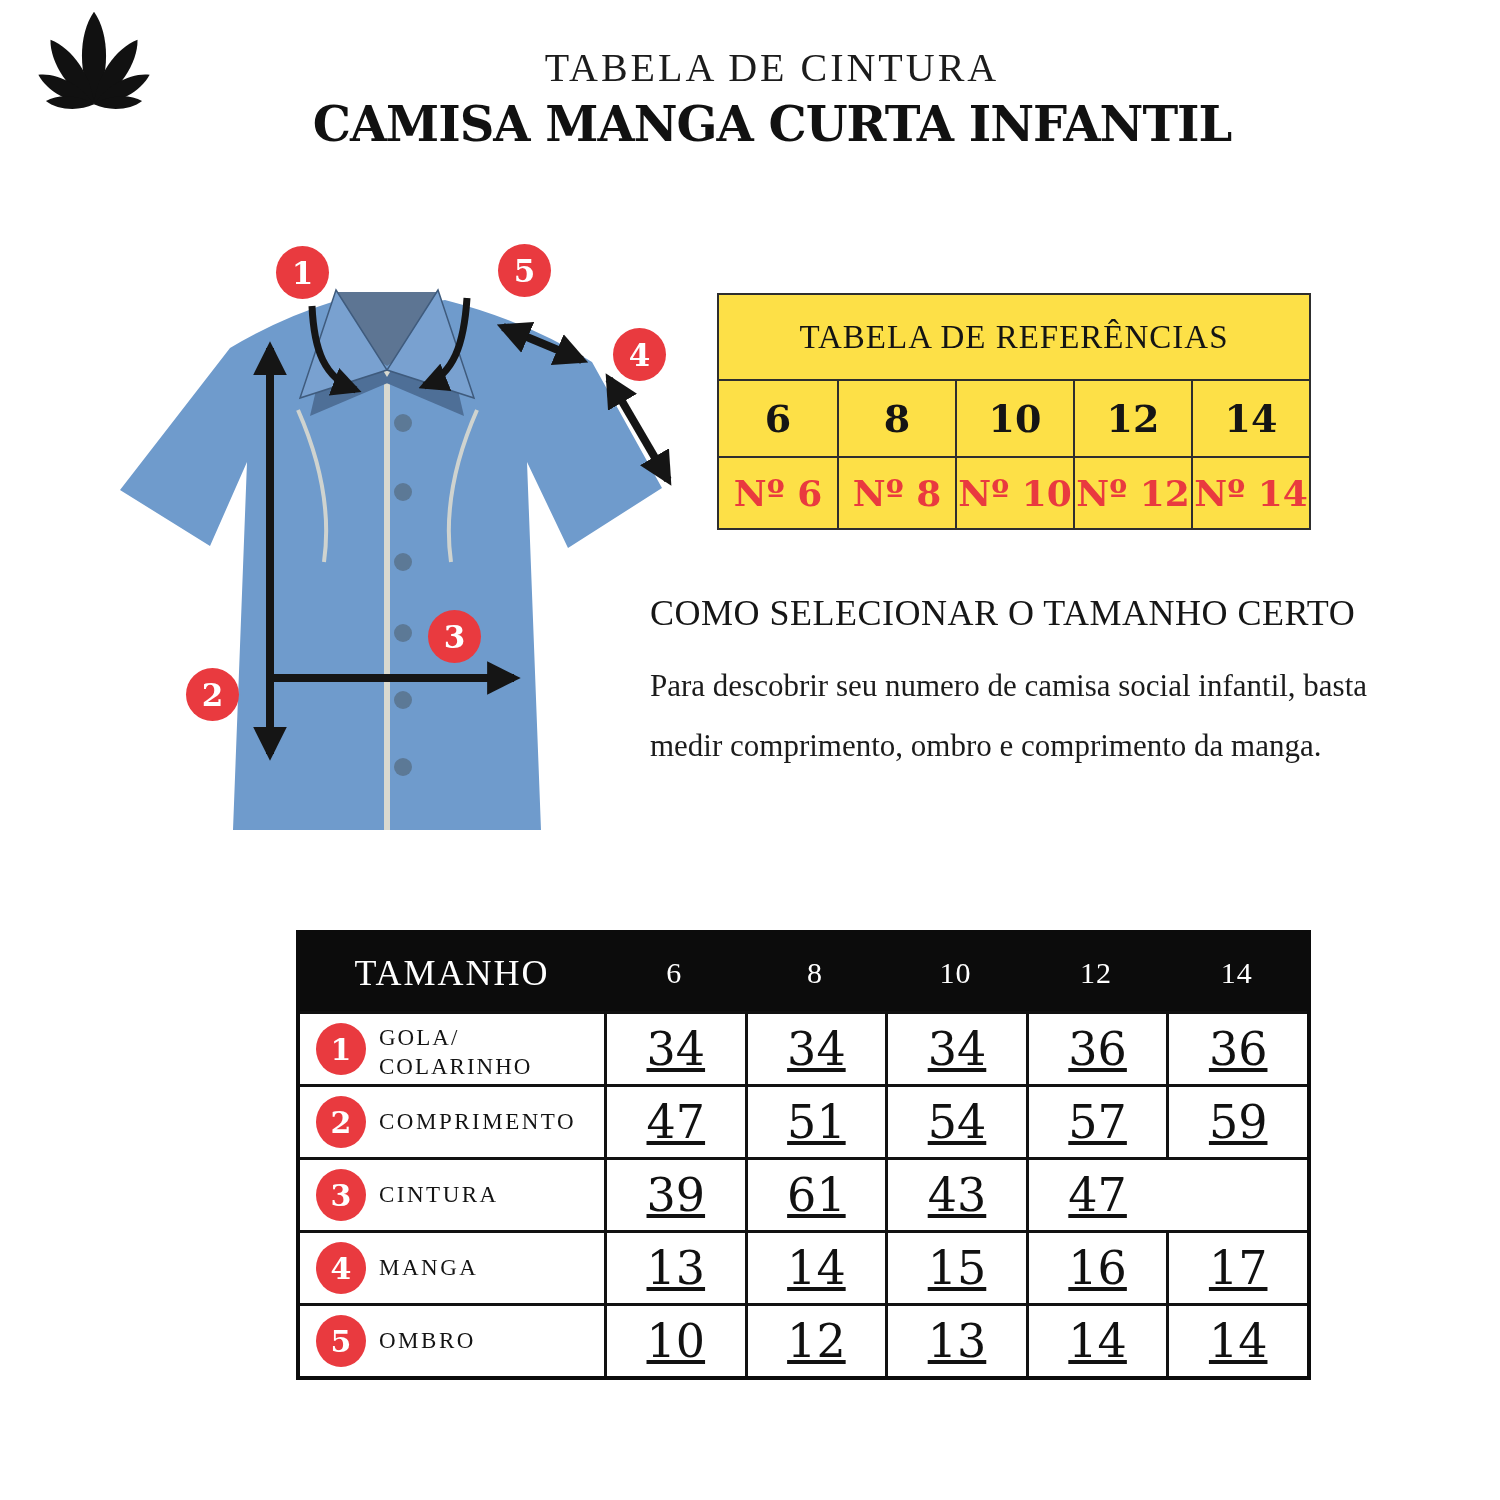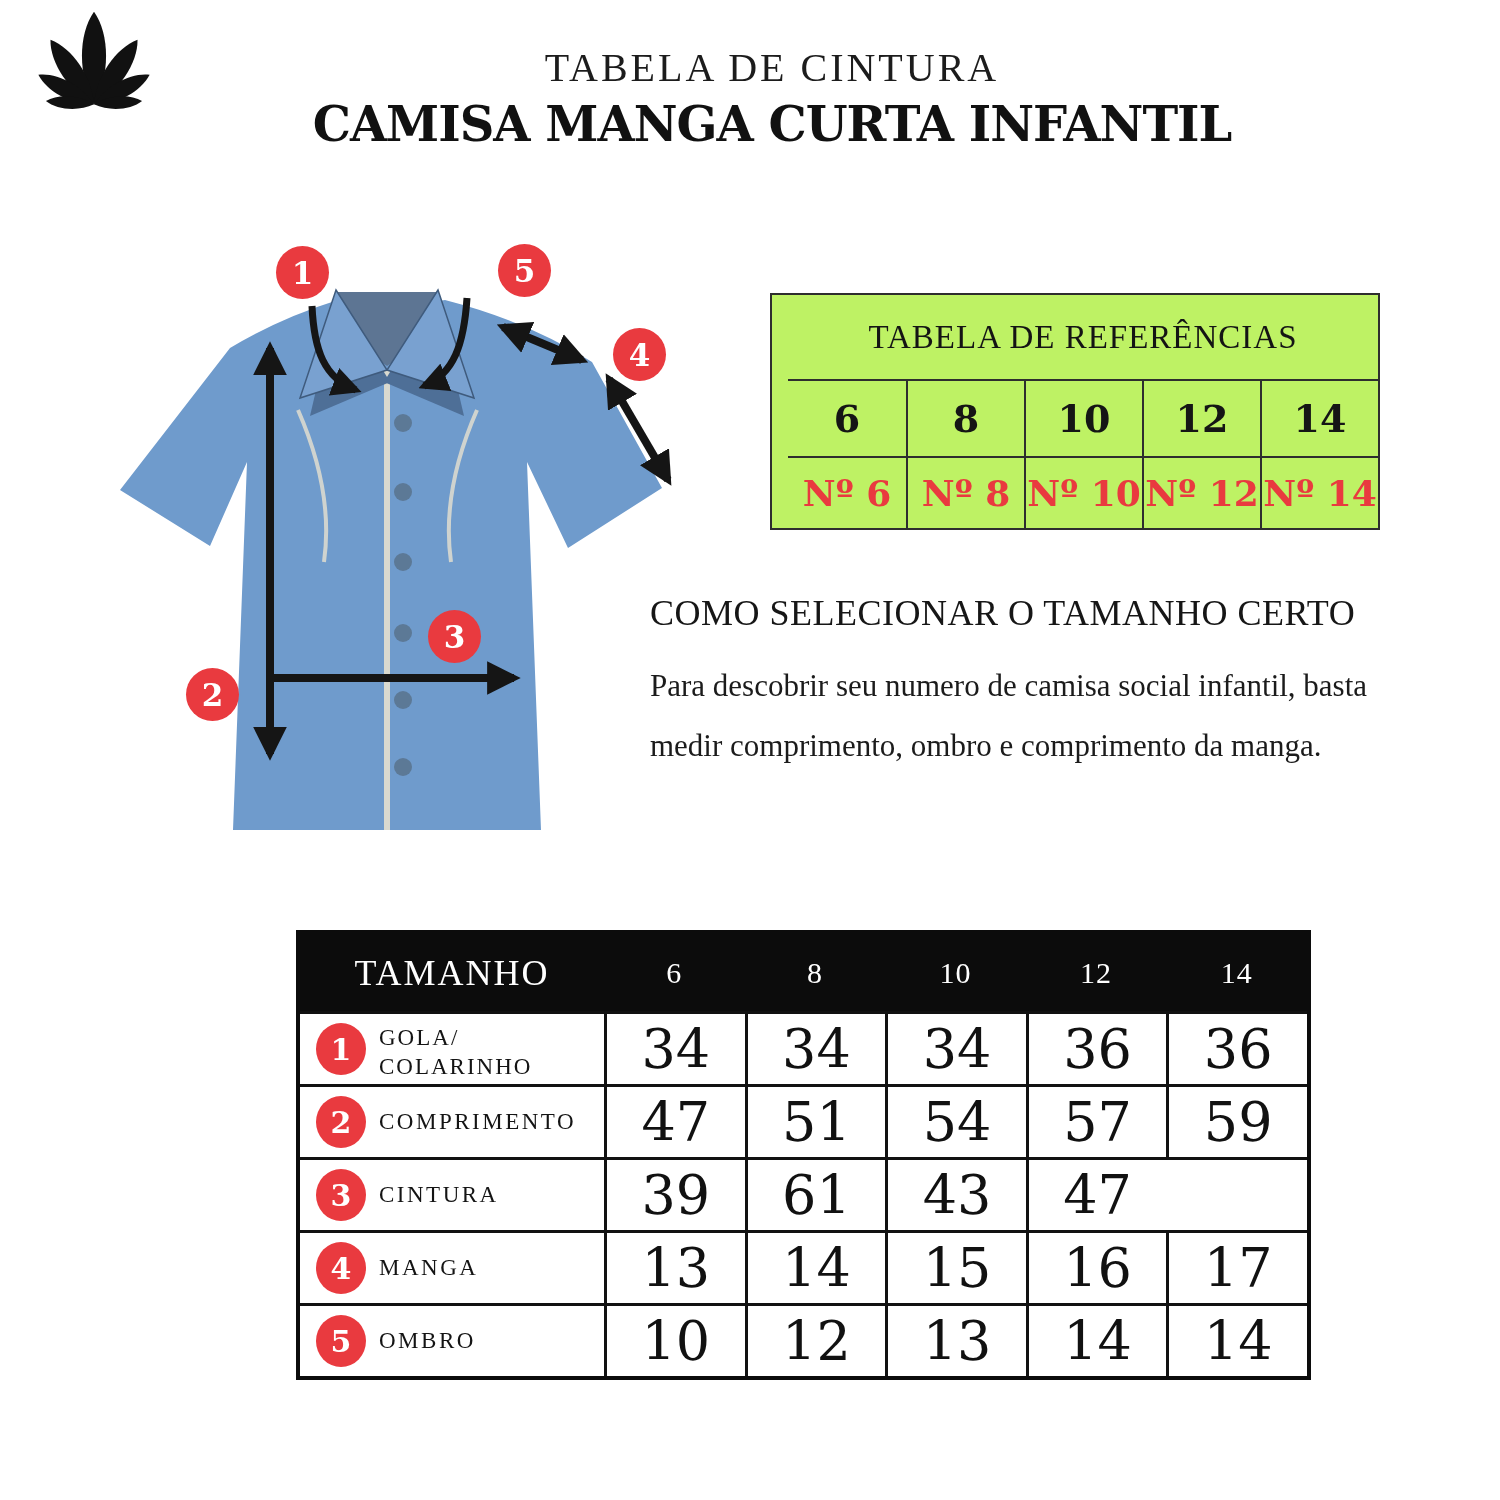--- a/index.html
+++ b/index.html
@@ -24,21 +24,21 @@
   .c-flap{fill:var(--shirt-collar-blue,#79a1d0);stroke:#3f5b7d;stroke-width:1.5;}
   .c-arrow{stroke:var(--ink-black,#151515);fill:none;}
 
   .marker{position:absolute;width:53px;height:53px;border-radius:50%;
           background:var(--accent-red,#e93a3f);color:#fff;display:flex;align-items:center;justify-content:center;
           font-family:"DejaVu Serif", serif;font-weight:bold;font-size:31px;}
   .pos-1{left:276px;top:246px;} .pos-2{left:186px;top:668px;} .pos-3{left:428px;top:610px;}
   .pos-4{left:613px;top:328px;} .pos-5{left:498px;top:244px;}
 
   
-  .ref-table{position:absolute;left:770px;top:293px;width:590px;border:2px solid #2e2e2e;background:#bef264;padding-left:16px;}
+  .ref-table{position:absolute;left:717px;top:293px;width:590px;border:2px solid #2e2e2e;background:#fde047;}
   .ref-head{height:84px;line-height:84px;text-align:center;font-size:33px;letter-spacing:1px;
             border-bottom:2px solid #2e2e2e;color:#141414;}
   .ref-grid{display:grid;grid-template-columns:repeat(5,1fr);}
   .ref-cell{height:75px;display:flex;align-items:center;justify-content:center;
             font-family:"DejaVu Serif", serif;font-weight:bold;font-size:38px;border-left:2px solid #2e2e2e;}
   .ref-cell:first-child{border-left:none;}
   .ref-row2 .ref-cell{height:70px;border-top:2px solid #2e2e2e;color:var(--accent-red,#e93a3f);font-size:36px;}
 
   
   .howto-title{position:absolute;left:650px;top:592px;font-size:36px;letter-spacing:.5px;color:#161616;}
@@ -52,21 +52,21 @@
   .st-header .st-h-col{text-align:center;font-size:30px;letter-spacing:1px;}
   .st-row{display:grid;grid-template-columns:304px repeat(5,1fr);height:70px;border-top:3px solid #111;}
   .st-label-cell{display:flex;align-items:center;padding-left:16px;gap:13px;}
   .badge{flex:0 0 auto;width:50px;height:52px;border-radius:50%;background:var(--accent-red,#e93a3f);
          color:#fff;display:flex;align-items:center;justify-content:center;
          font-family:"DejaVu Serif", serif;font-weight:bold;font-size:30px;}
   .st-label{font-size:23px;letter-spacing:2.5px;color:#141414;}
   .st-label.two-line{line-height:1.25;letter-spacing:2px;margin-top:8px;}
   .st-label.two-line span{display:block;}
   .st-val{border-left:3px solid #111;display:flex;align-items:center;justify-content:center;
-          font-family:"DejaVu Serif", serif;font-size:54px;color:#111;}
+          font-family:"DejaVu Serif", serif;font-size:46px;color:#111;text-decoration:underline;}
 </style>
 </head>
 <body>
 
 <div id="stage">
 
   <svg class="logo" viewBox="0 0 130 110">
     <defs>
       <path id="petal" d="M0,0 C-17,-30 -17,-74 0,-98 C17,-74 17,-30 0,0 Z"></path>
     </defs>

